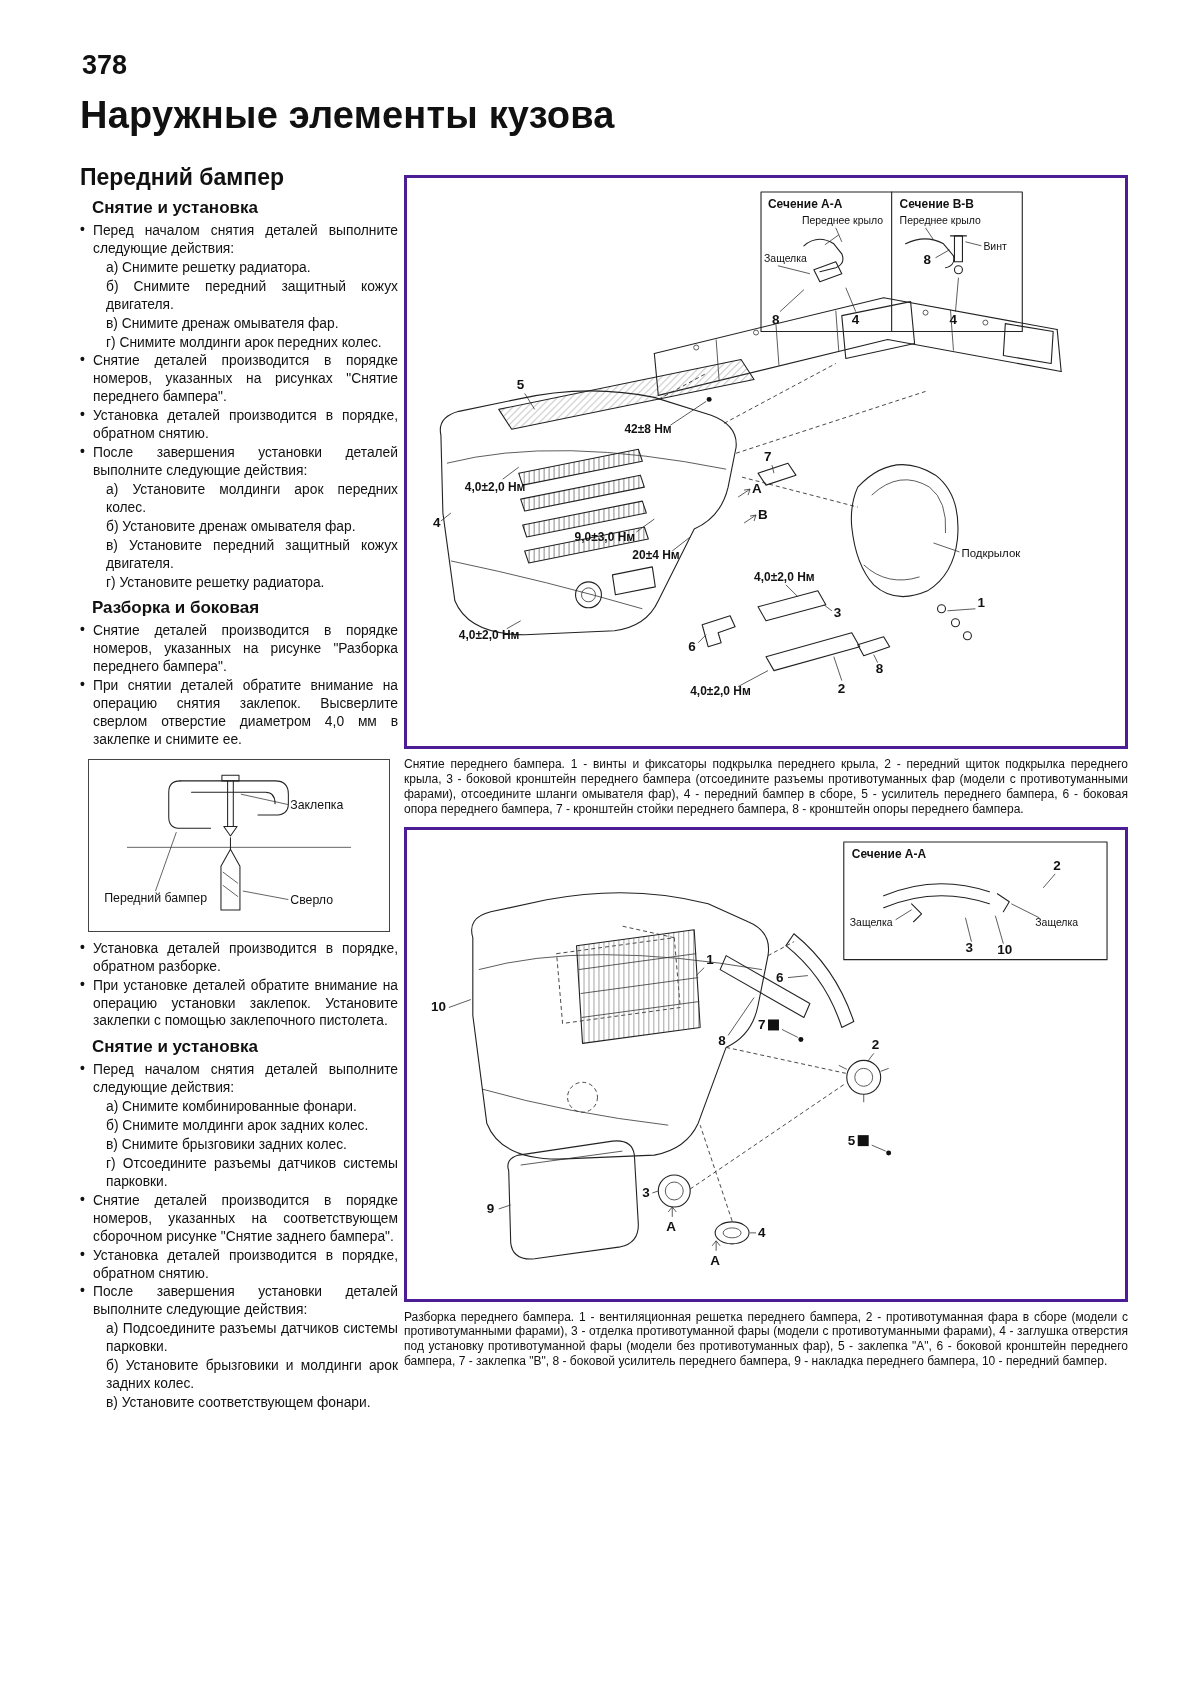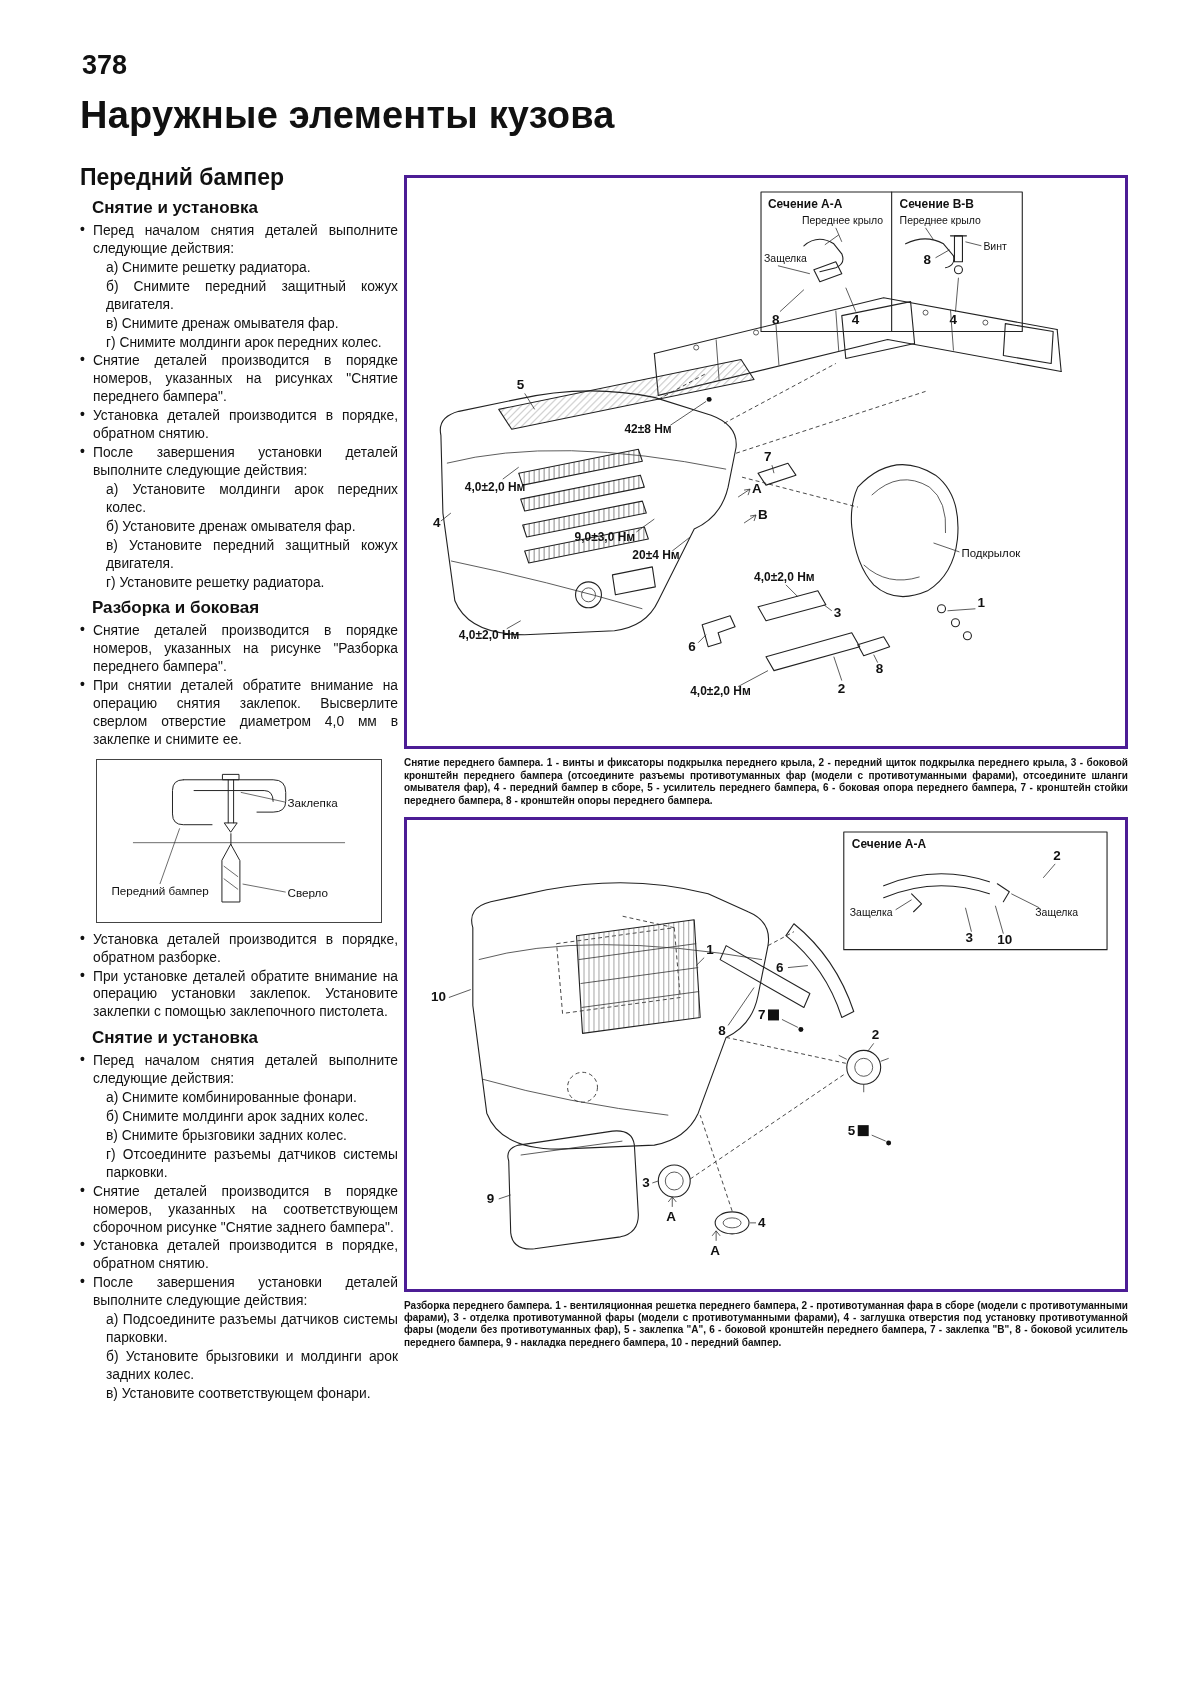--- a/index.html
+++ b/index.html
@@ -10,26 +10,26 @@
   .title{position:absolute;left:80px;top:94px;font-size:38px;font-weight:700;letter-spacing:.2px}
   .col-left{position:absolute;left:80px;top:164px;width:318px}
   .col-right{position:absolute;left:404px;top:175px;width:724px}
   h2{font-size:23px;font-weight:700;margin:14px 0 2px}
   h3{font-size:17px;font-weight:700;margin:7px 12px 4px}
   .col-left h2.first{margin-top:0}
   .list{font-size:13.8px;line-height:1.3;text-align:justify}
   .li{position:relative;padding-left:13px;margin:1px 0}
   .li.bullet::before{content:"•";position:absolute;left:0;top:-1px;font-weight:700}
   .li.sub{padding-left:13px;margin-left:13px}
-  .smallfig{border:1px solid #444;margin:10px 16px 8px;background:#fff}
+  .smallfig{border:1px solid #444;margin:10px 8px 8px;background:#fff}
   .smallfig svg{display:block;width:100%;height:auto}
   .fig{border:3px solid #4c1d95;background:#fff}
   .fig svg{display:block;width:100%;height:auto}
   .fig2{margin-top:4px}
-  .caption{font-size:10px;font-weight:700;line-height:1.24;text-align:justify;margin:8px 0 10px}
+  .caption{font-size:12px;font-weight:400;line-height:1.24;text-align:justify;margin:8px 0 10px}
   
   svg text{font-family:"Liberation Sans",sans-serif;fill:#111}
   .t12{font-size:12px;font-weight:700}
   .t13{font-size:13px}
   .t11{font-size:11.5px}
   .small{font-size:10.5px}
   .num{font-size:13.5px;font-weight:700}
   .ln{stroke:#222;fill:none;stroke-width:1.1;stroke-linejoin:round;stroke-linecap:round}
   .hatch{stroke:#222;stroke-width:1.1;stroke-linejoin:round}
   .thin{stroke:#333;fill:none;stroke-width:.8}

